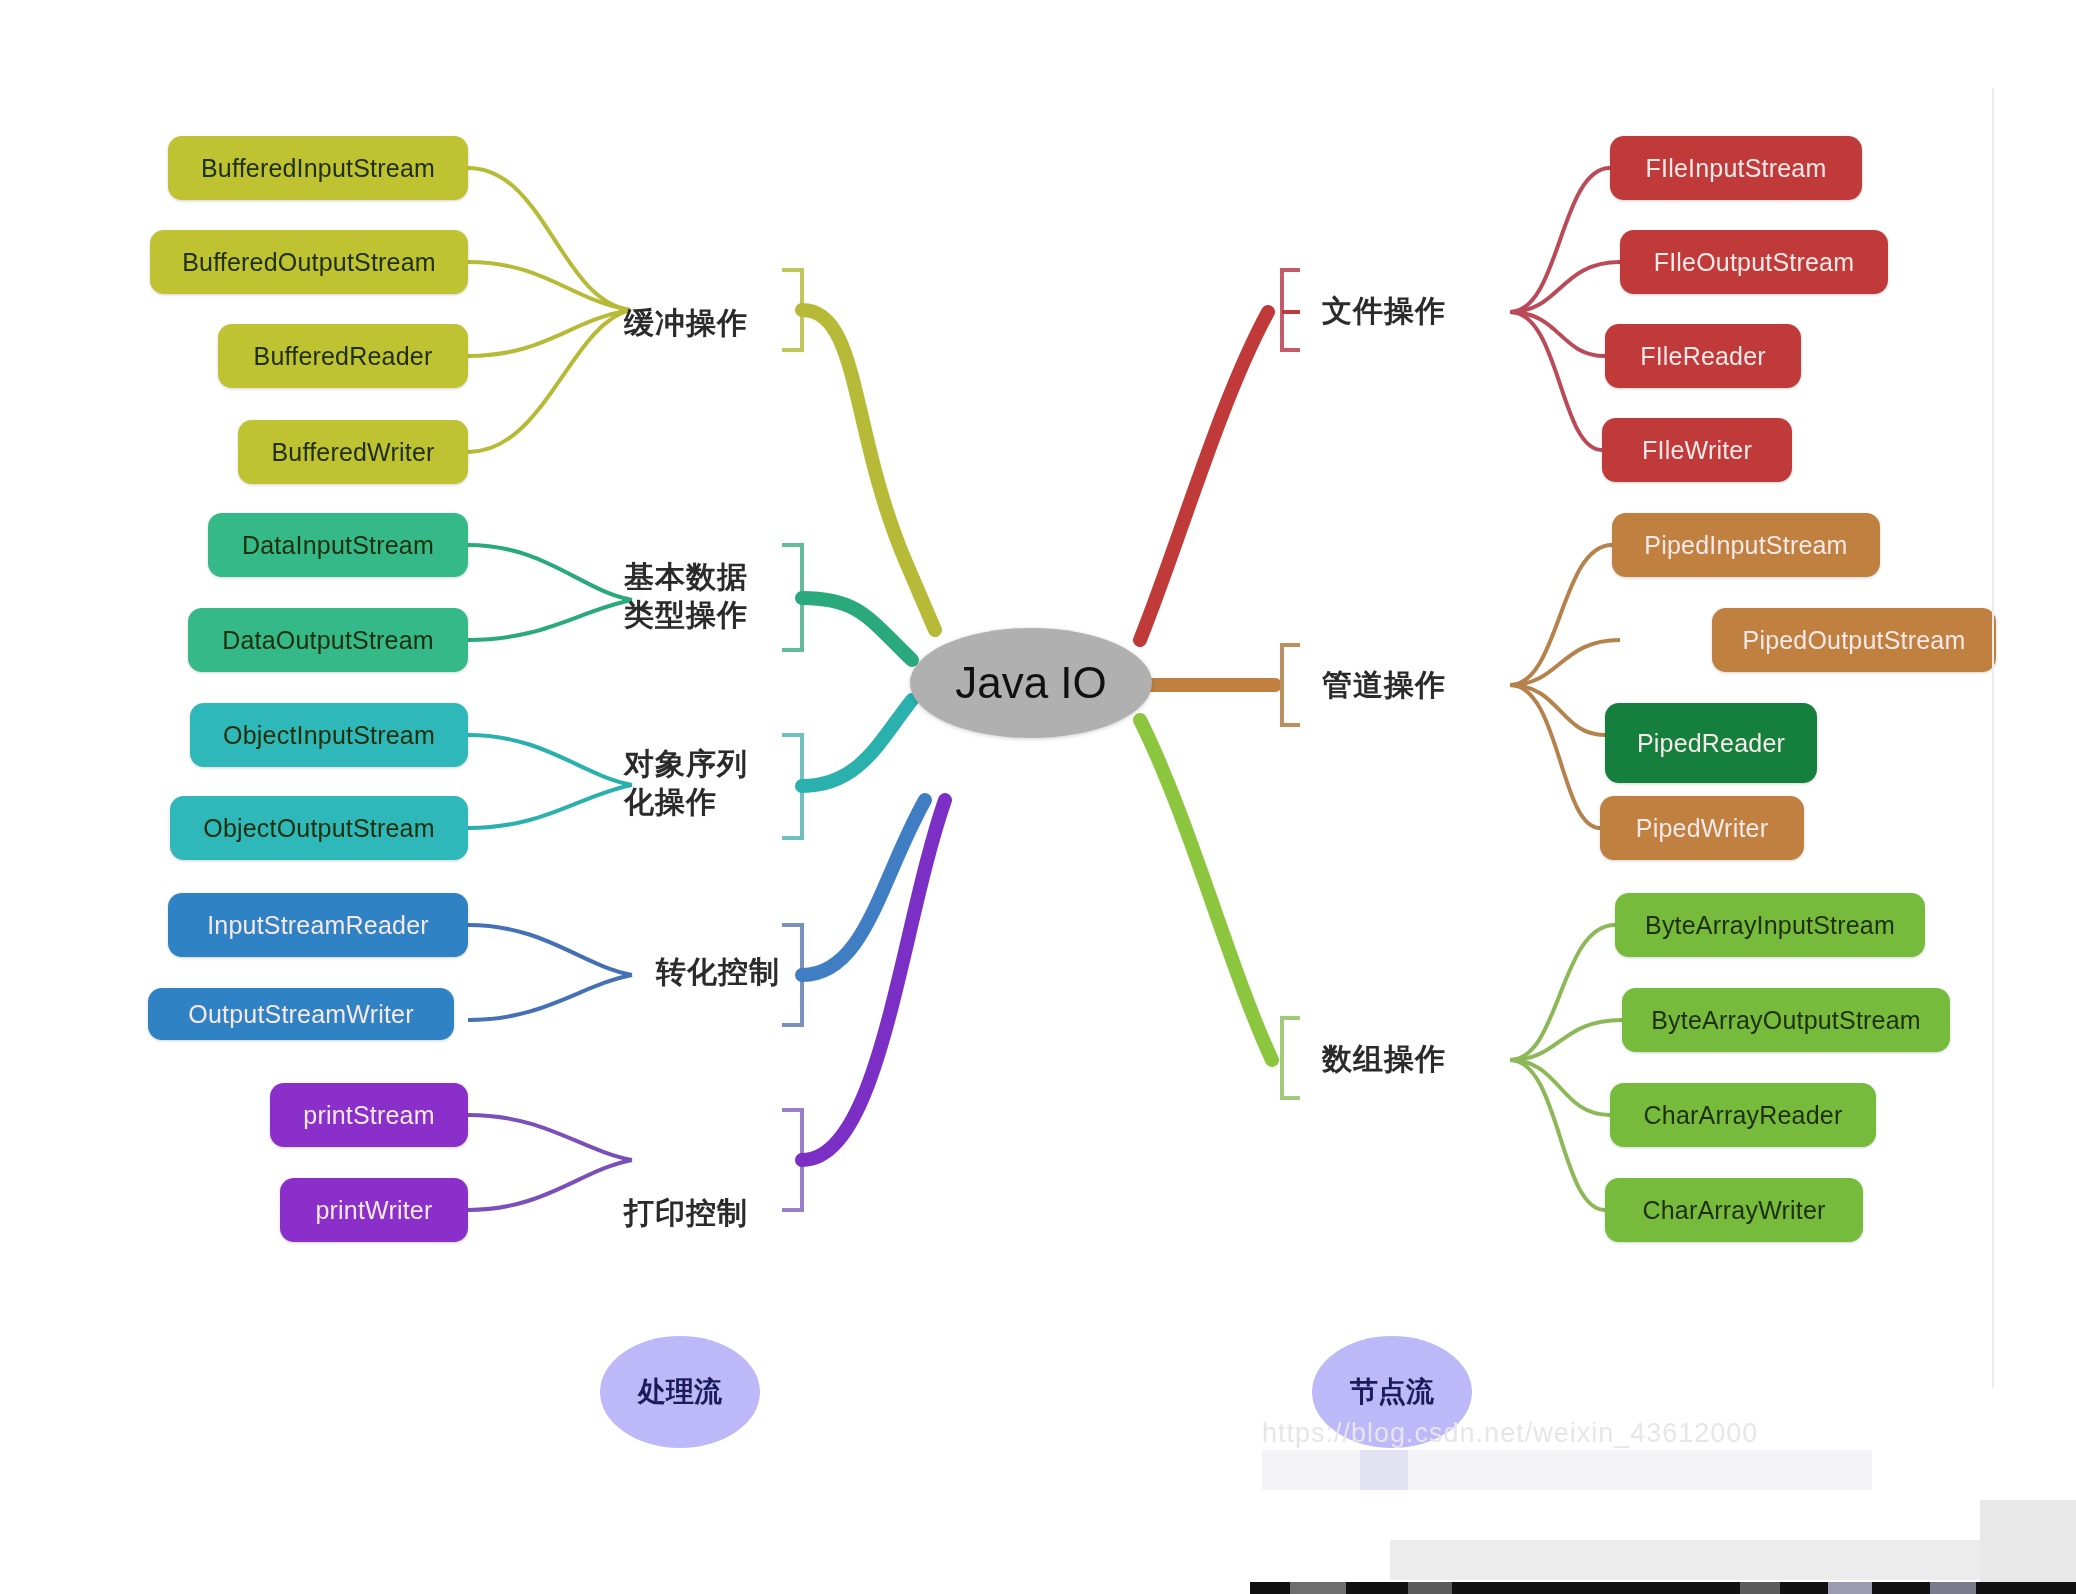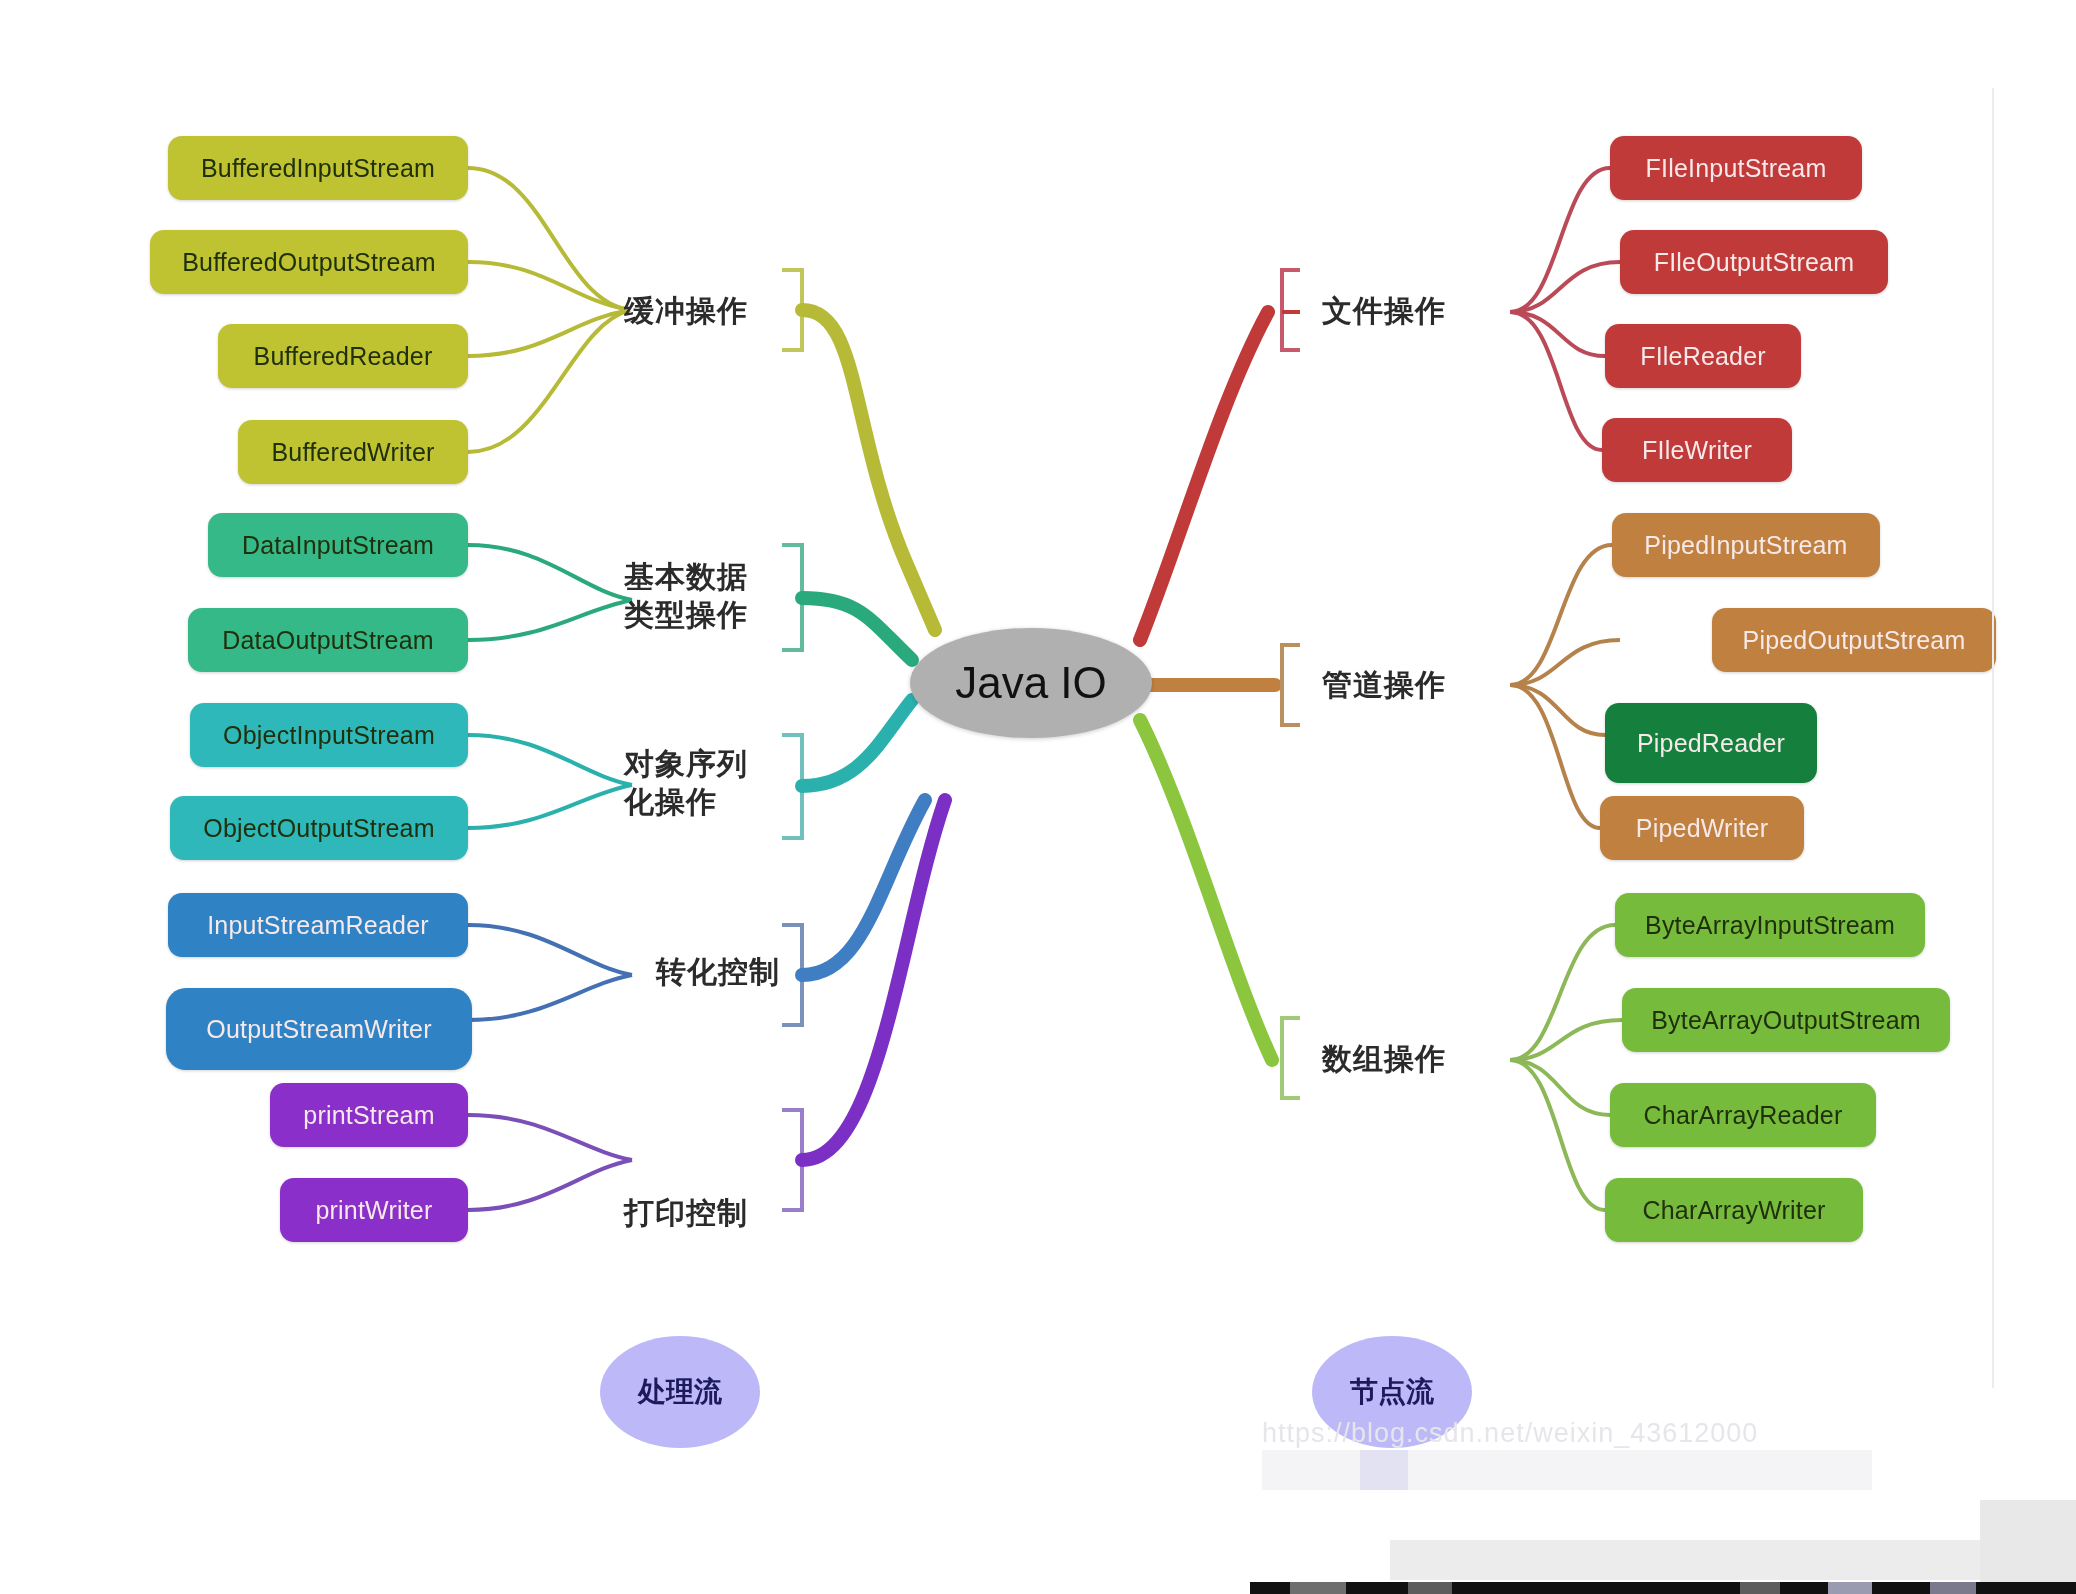--- a/index.html
+++ b/index.html
@@ -216,26 +216,26 @@
   <div class="node dark-text" style="left:218px; top:324px; width:250px; height:64px; background:#bfc231;">BufferedReader</div>
   <div class="node dark-text" style="left:238px; top:420px; width:230px; height:64px; background:#bfc231;">BufferedWriter</div>
 
   <div class="node dark-text" style="left:208px; top:513px; width:260px; height:64px; background:#35b988;">DataInputStream</div>
   <div class="node dark-text" style="left:188px; top:608px; width:280px; height:64px; background:#35b988;">DataOutputStream</div>
 
   <div class="node dark-text" style="left:190px; top:703px; width:278px; height:64px; background:#2fb8b9;">ObjectInputStream</div>
   <div class="node dark-text" style="left:170px; top:796px; width:298px; height:64px; background:#2fb8b9;">ObjectOutputStream</div>
 
   <div class="node light-text" style="left:168px; top:893px; width:300px; height:64px; background:#2f82c4;">InputStreamReader</div>
-  <div class="node light-text" style="left:166px; top:988px; width:306px; height:82px; background:#2f82c4;border-radius:20px;">OutputStreamWriter</div>
+  <div class="node light-text" style="left:148px; top:988px; width:306px; height:52px; background:#2f82c4;">OutputStreamWriter</div>
 
   <div class="node light-text" style="left:270px; top:1083px; width:198px; height:64px; background:#8a2fc9;">printStream</div>
   <div class="node light-text" style="left:280px; top:1178px; width:188px; height:64px; background:#8a2fc9;">printWriter</div>
 
-  <div class="branch-label" style="left:624px; top:292px;">缓冲操作</div>
+  <div class="branch-label" style="left:624px; top:304px;">缓冲操作</div>
   <div class="branch-label" style="left:624px; top:558px;">基本数据
 类型操作</div>
   <div class="branch-label" style="left:624px; top:745px;">对象序列
 化操作</div>
   <div class="branch-label" style="left:656px; top:953px;">转化控制</div>
   <div class="branch-label" style="left:624px; top:1194px;font-family:Liberation Serif, serif;">打印控制</div>
 
   <div class="center-node">Java IO</div>
 
   <div class="branch-label right" style="left:1322px; top:292px;">文件操作</div>

